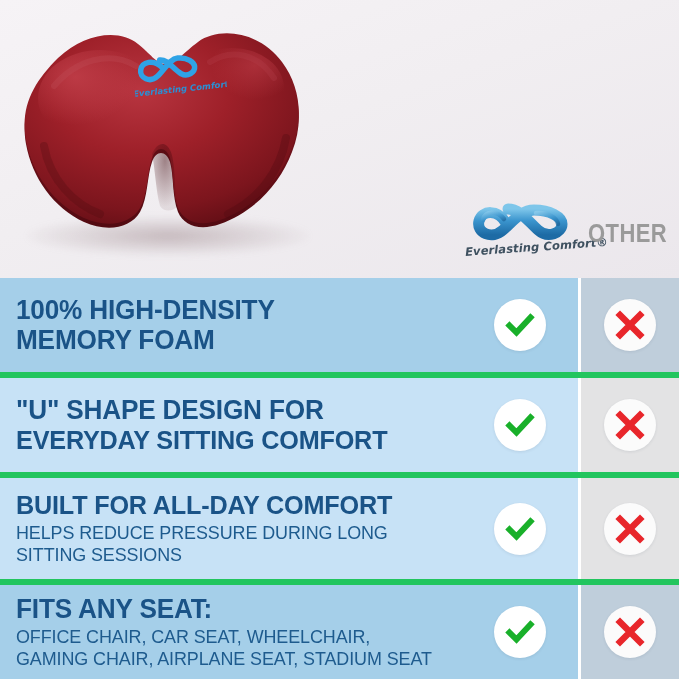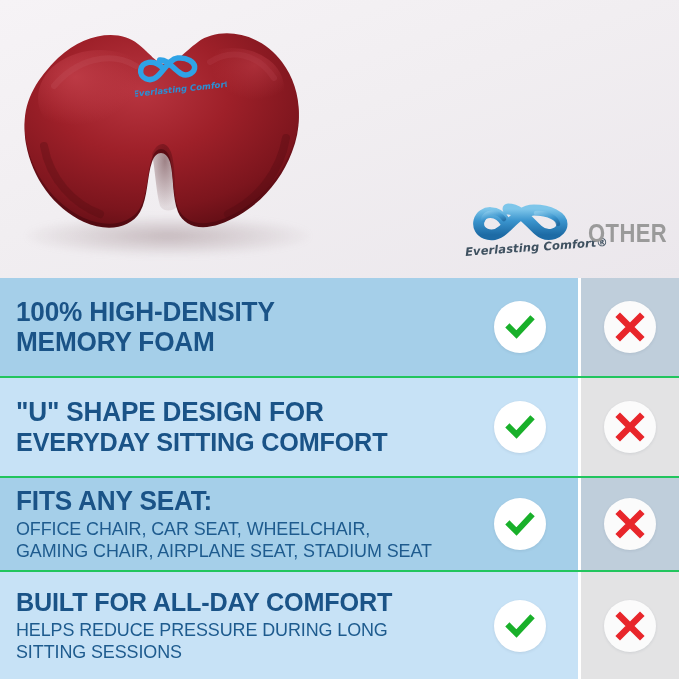--- a/index.html
+++ b/index.html
@@ -123,21 +123,21 @@
     left: 0;
     top: 278px;
     width: 679px;
     height: 401px;
   }
   .row {
     position: relative;
     width: 679px;
     display: flex;
     box-sizing: border-box;
-    border-bottom: 2px solid #22c55e;
+    border-bottom: 6px solid #22c55e;
   }
   .row:last-child { border-bottom: none; }
 
   .row-h1 { height: 100px; }
   .row-h2 { height: 100px; }
   .row-h3 { height: 94px; }
   .row-h4 { height: 107px; }
 
   .cell-text {
     flex: 0 0 462px;
@@ -357,20 +357,44 @@
       </div>
       <div class="cell-other">
         <div class="badge dim">
           <svg width="30" height="30" viewBox="0 0 30 30">
             <path d="M5,5 L25,25 M25,5 L5,25" fill="none" stroke="#e8262b" stroke-width="6.5" stroke-linecap="square"></path>
           </svg>
         </div>
       </div>
     </div>
 
+    <div class="row row-h4 shade-b">
+      <div class="cell-text">
+        <div class="title tight">BUILT FOR ALL-DAY COMFORT</div>
+        <div class="sub">
+          <span class="sub-line">HELPS REDUCE PRESSURE DURING LONG</span>
+          <span class="sub-line">SITTING SESSIONS</span>
+        </div>
+      </div>
+      <div class="cell-mark">
+        <div class="badge">
+          <svg width="34" height="34" viewBox="0 0 34 34">
+            <path d="M6.5,17.5 L13.5,24.5 L27.5,9.5" fill="none" stroke="#19b02a" stroke-width="6" stroke-linecap="square" stroke-linejoin="miter"></path>
+          </svg>
+        </div>
+      </div>
+      <div class="cell-other">
+        <div class="badge dim">
+          <svg width="30" height="30" viewBox="0 0 30 30">
+            <path d="M5,5 L25,25 M25,5 L5,25" fill="none" stroke="#e8262b" stroke-width="6.5" stroke-linecap="square"></path>
+          </svg>
+        </div>
+      </div>
+    </div>
+
     <div class="row row-h3 shade-a">
       <div class="cell-text">
         <div class="title">FITS ANY SEAT:</div>
         <div class="sub">
           <span class="sub-line">OFFICE CHAIR, CAR SEAT, WHEELCHAIR,</span>
           <span class="sub-line">GAMING CHAIR, AIRPLANE SEAT, STADIUM SEAT</span>
         </div>
       </div>
       <div class="cell-mark">
         <div class="badge">
@@ -381,38 +405,14 @@
       </div>
       <div class="cell-other">
         <div class="badge dim">
           <svg width="30" height="30" viewBox="0 0 30 30">
             <path d="M5,5 L25,25 M25,5 L5,25" fill="none" stroke="#e8262b" stroke-width="6.5" stroke-linecap="square"></path>
           </svg>
         </div>
       </div>
     </div>
 
-    <div class="row row-h4 shade-b">
-      <div class="cell-text">
-        <div class="title tight">BUILT FOR ALL-DAY COMFORT</div>
-        <div class="sub">
-          <span class="sub-line">HELPS REDUCE PRESSURE DURING LONG</span>
-          <span class="sub-line">SITTING SESSIONS</span>
-        </div>
-      </div>
-      <div class="cell-mark">
-        <div class="badge">
-          <svg width="34" height="34" viewBox="0 0 34 34">
-            <path d="M6.5,17.5 L13.5,24.5 L27.5,9.5" fill="none" stroke="#19b02a" stroke-width="6" stroke-linecap="square" stroke-linejoin="miter"></path>
-          </svg>
-        </div>
-      </div>
-      <div class="cell-other">
-        <div class="badge dim">
-          <svg width="30" height="30" viewBox="0 0 30 30">
-            <path d="M5,5 L25,25 M25,5 L5,25" fill="none" stroke="#e8262b" stroke-width="6.5" stroke-linecap="square"></path>
-          </svg>
-        </div>
-      </div>
-    </div>
-
   </div>
 </div>
 
 </body></html>

